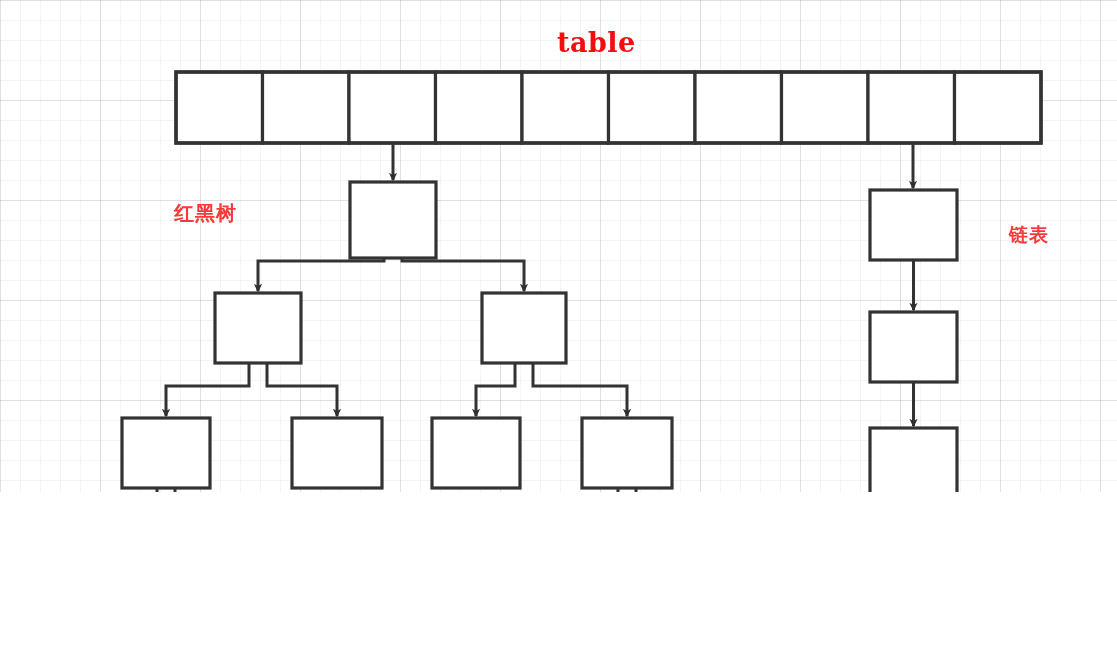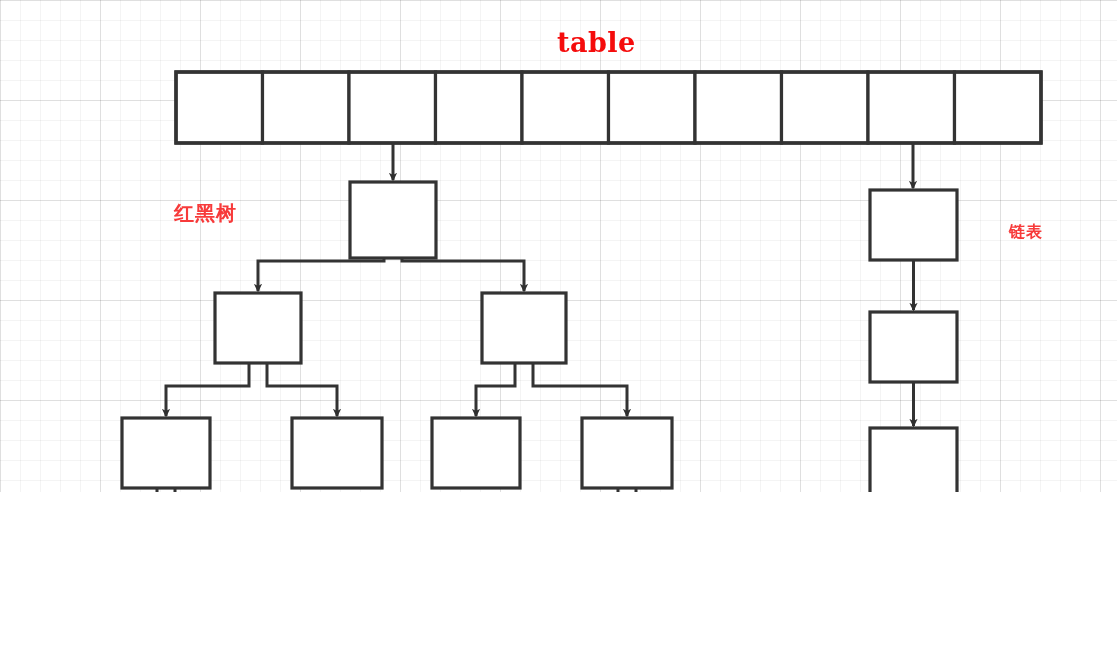--- a/index.html
+++ b/index.html
@@ -47,21 +47,21 @@
     font-weight: bold;
     font-size: 20px;
     color: #f73a3a;
     left: 174px;
     top: 200px;
     letter-spacing: 1px;
   }
   #label-linkedlist {
     font-family: "DejaVu Sans", "Liberation Sans", sans-serif;
     font-weight: bold;
-    font-size: 16px;
+    font-size: 19px;
     color: #f73a3a;
     left: 1009px;
     top: 222px;
     letter-spacing: 1px;
   }
   #watermark {
     position: absolute;
     left: 842px;
     top: 629px;
     font-family: "Liberation Sans", sans-serif;

